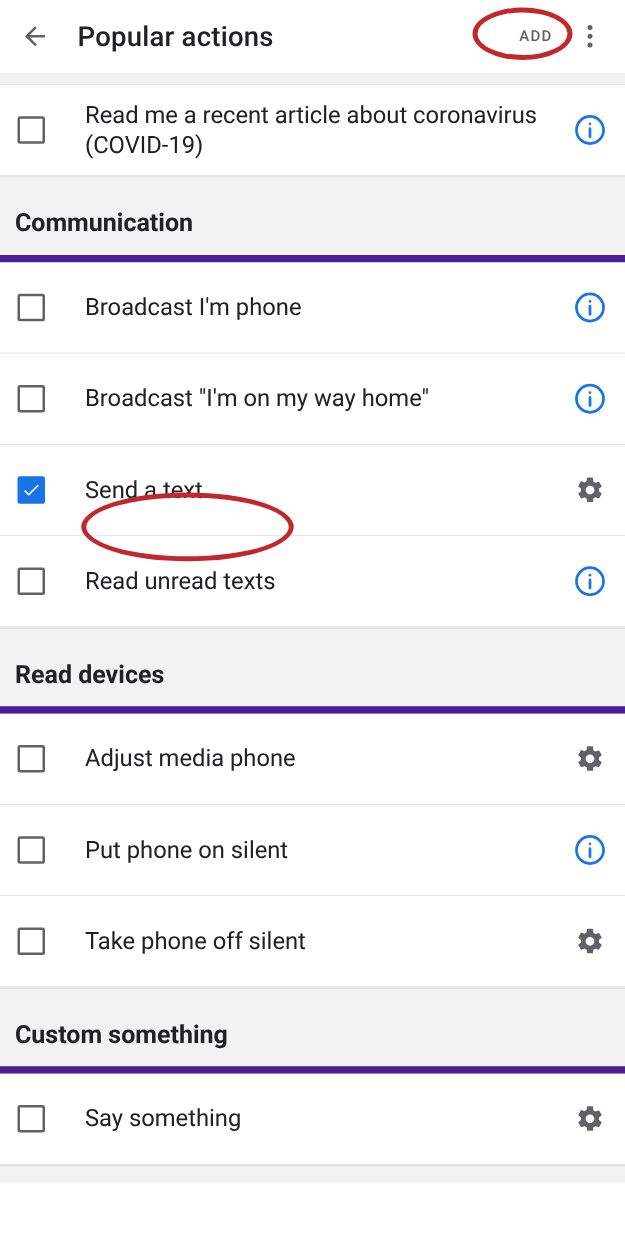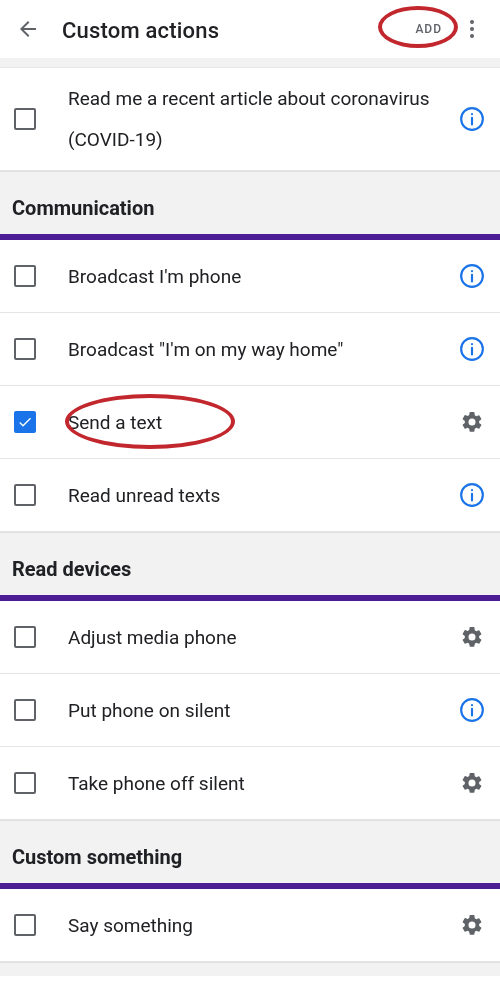--- a/index.html
+++ b/index.html
@@ -97,21 +97,21 @@
   }
   .checkbox.checked {
     background: #1a73e8;
     border-color: #1a73e8;
   }
   .checkbox.checked svg { display: block; }
   .checkbox svg { display: none; }
   .row-label {
     flex: 1;
     font-size: 19px;
-    line-height: 41px;
+    line-height: 24px;
     color: #202124;
     padding-left: 18px;
   }
   .row-icon {
     width: 48px;
     height: 48px;
     display: flex;
     align-items: center;
     justify-content: center;
     cursor: pointer;
@@ -152,21 +152,21 @@
 <body>
 
 <div class="screen">
 
   <div class="header">
     <div class="back-btn">
       <svg width="24" height="24" viewBox="0 0 24 24" fill="#5f6368">
           <path d="M20 11H7.83l5.59-5.59L12 4l-8 8 8 8 1.41-1.41L7.83 13H20v-2z"></path>
         </svg>
     </div>
-    <div class="title">Custom actions</div>
+    <div class="title">Popular actions</div>
     <div class="add-btn">ADD</div>
     <div class="more-btn">
       <svg width="24" height="24" viewBox="0 0 24 24" fill="#5f6368">
           <circle cx="12" cy="5" r="2"></circle>
           <circle cx="12" cy="12" r="2"></circle>
           <circle cx="12" cy="19" r="2"></circle>
         </svg>
     </div>
   </div>
 

